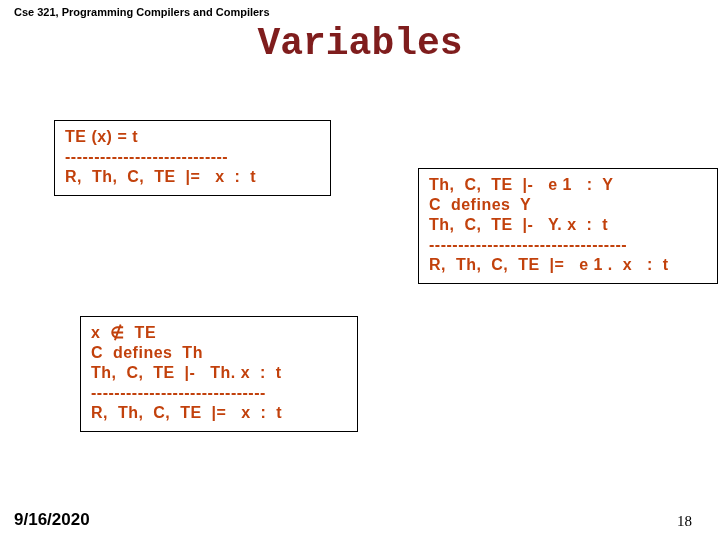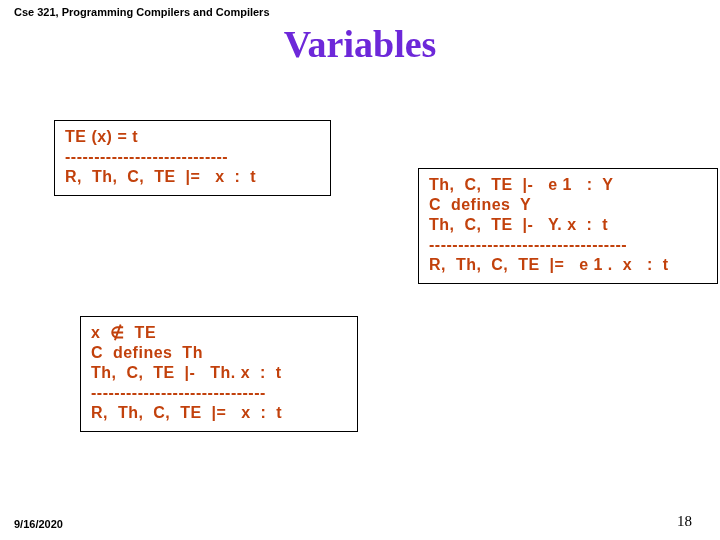--- a/index.html
+++ b/index.html
@@ -19,45 +19,45 @@
     font-size: 11px;
     font-weight: bold;
     color: #000;
   }
   .title {
     position: absolute;
     top: 22px;
     left: 0;
     right: 0;
     text-align: center;
-    font-family: Liberation Serif, serif;
+    font-family: Liberation Mono, monospace;
     font-size: 38px;
     font-weight: bold;
-    color: #6d28d9;
+    color: #7f1d1d;
   }
   .rulebox {
     position: absolute;
     border: 1.5px solid #000;
     padding: 6px 10px 8px 10px;
     font-family: Arial, Helvetica, sans-serif;
     font-size: 16px;
     line-height: 1.25;
     font-weight: bold;
     color: #c2410c;
     white-space: pre;
     letter-spacing: 0.5px;
   }
   .box1 { top: 120px; left: 54px;  width: 255px; }
   .box2 { top: 168px; left: 418px; width: 278px; }
   .box3 { top: 316px; left: 80px;  width: 256px; }
   .footer-date {
     position: absolute;
     left: 14px;
     bottom: 10px;
-    font-size: 11px;
+    font-size: 17px;
     font-weight: bold;
   }
   .footer-page {
     position: absolute;
     right: 28px;
     bottom: 10px;
     font-size: 15px;
     font-family: "Times New Roman", Times, serif;
   }
 </style>

